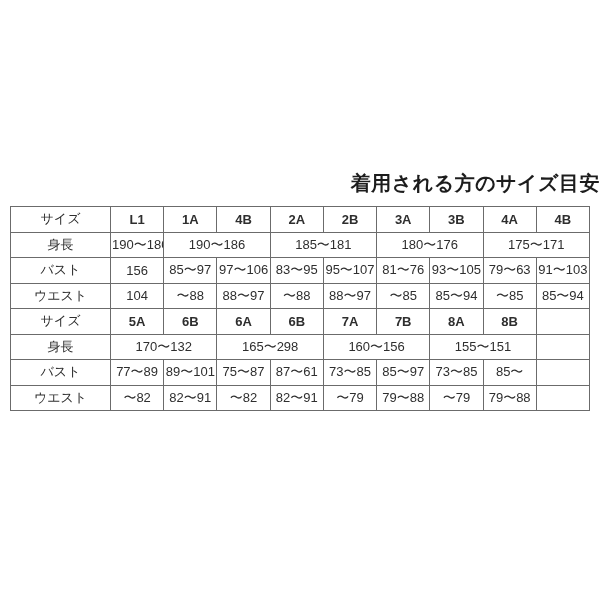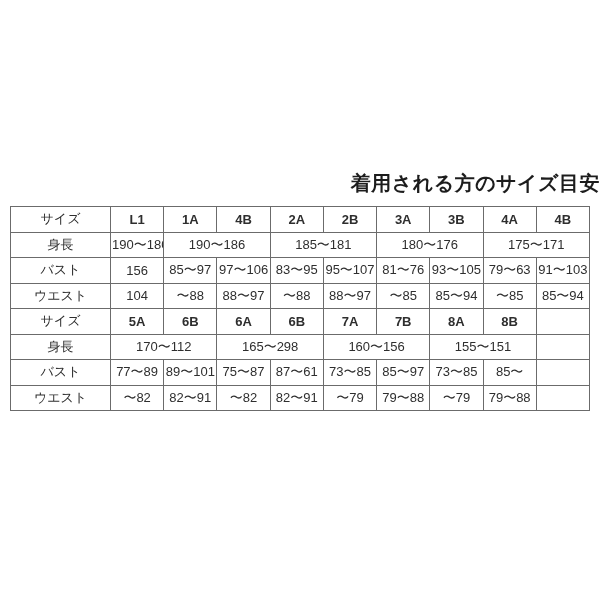--- a/index.html
+++ b/index.html
@@ -134,21 +134,21 @@
           <td class="size">6A</td>
           <td class="size">6B</td>
           <td class="size">7A</td>
           <td class="size">7B</td>
           <td class="size">8A</td>
           <td class="size">8B</td>
           <td class="empty"></td>
         </tr>
         <tr>
           <td class="label">身長</td>
-          <td colspan="2" class="value">170〜112</td>
+          <td colspan="2" class="value">170〜132</td>
           <td colspan="2" class="value">165〜298</td>
           <td colspan="2" class="value">160〜156</td>
           <td colspan="2" class="value">155〜151</td>
           <td class="empty"></td>
         </tr>
         <tr>
           <td class="label">バスト</td>
           <td class="value">77〜89</td>
           <td class="value">89〜101</td>
           <td class="value">75〜87</td>

